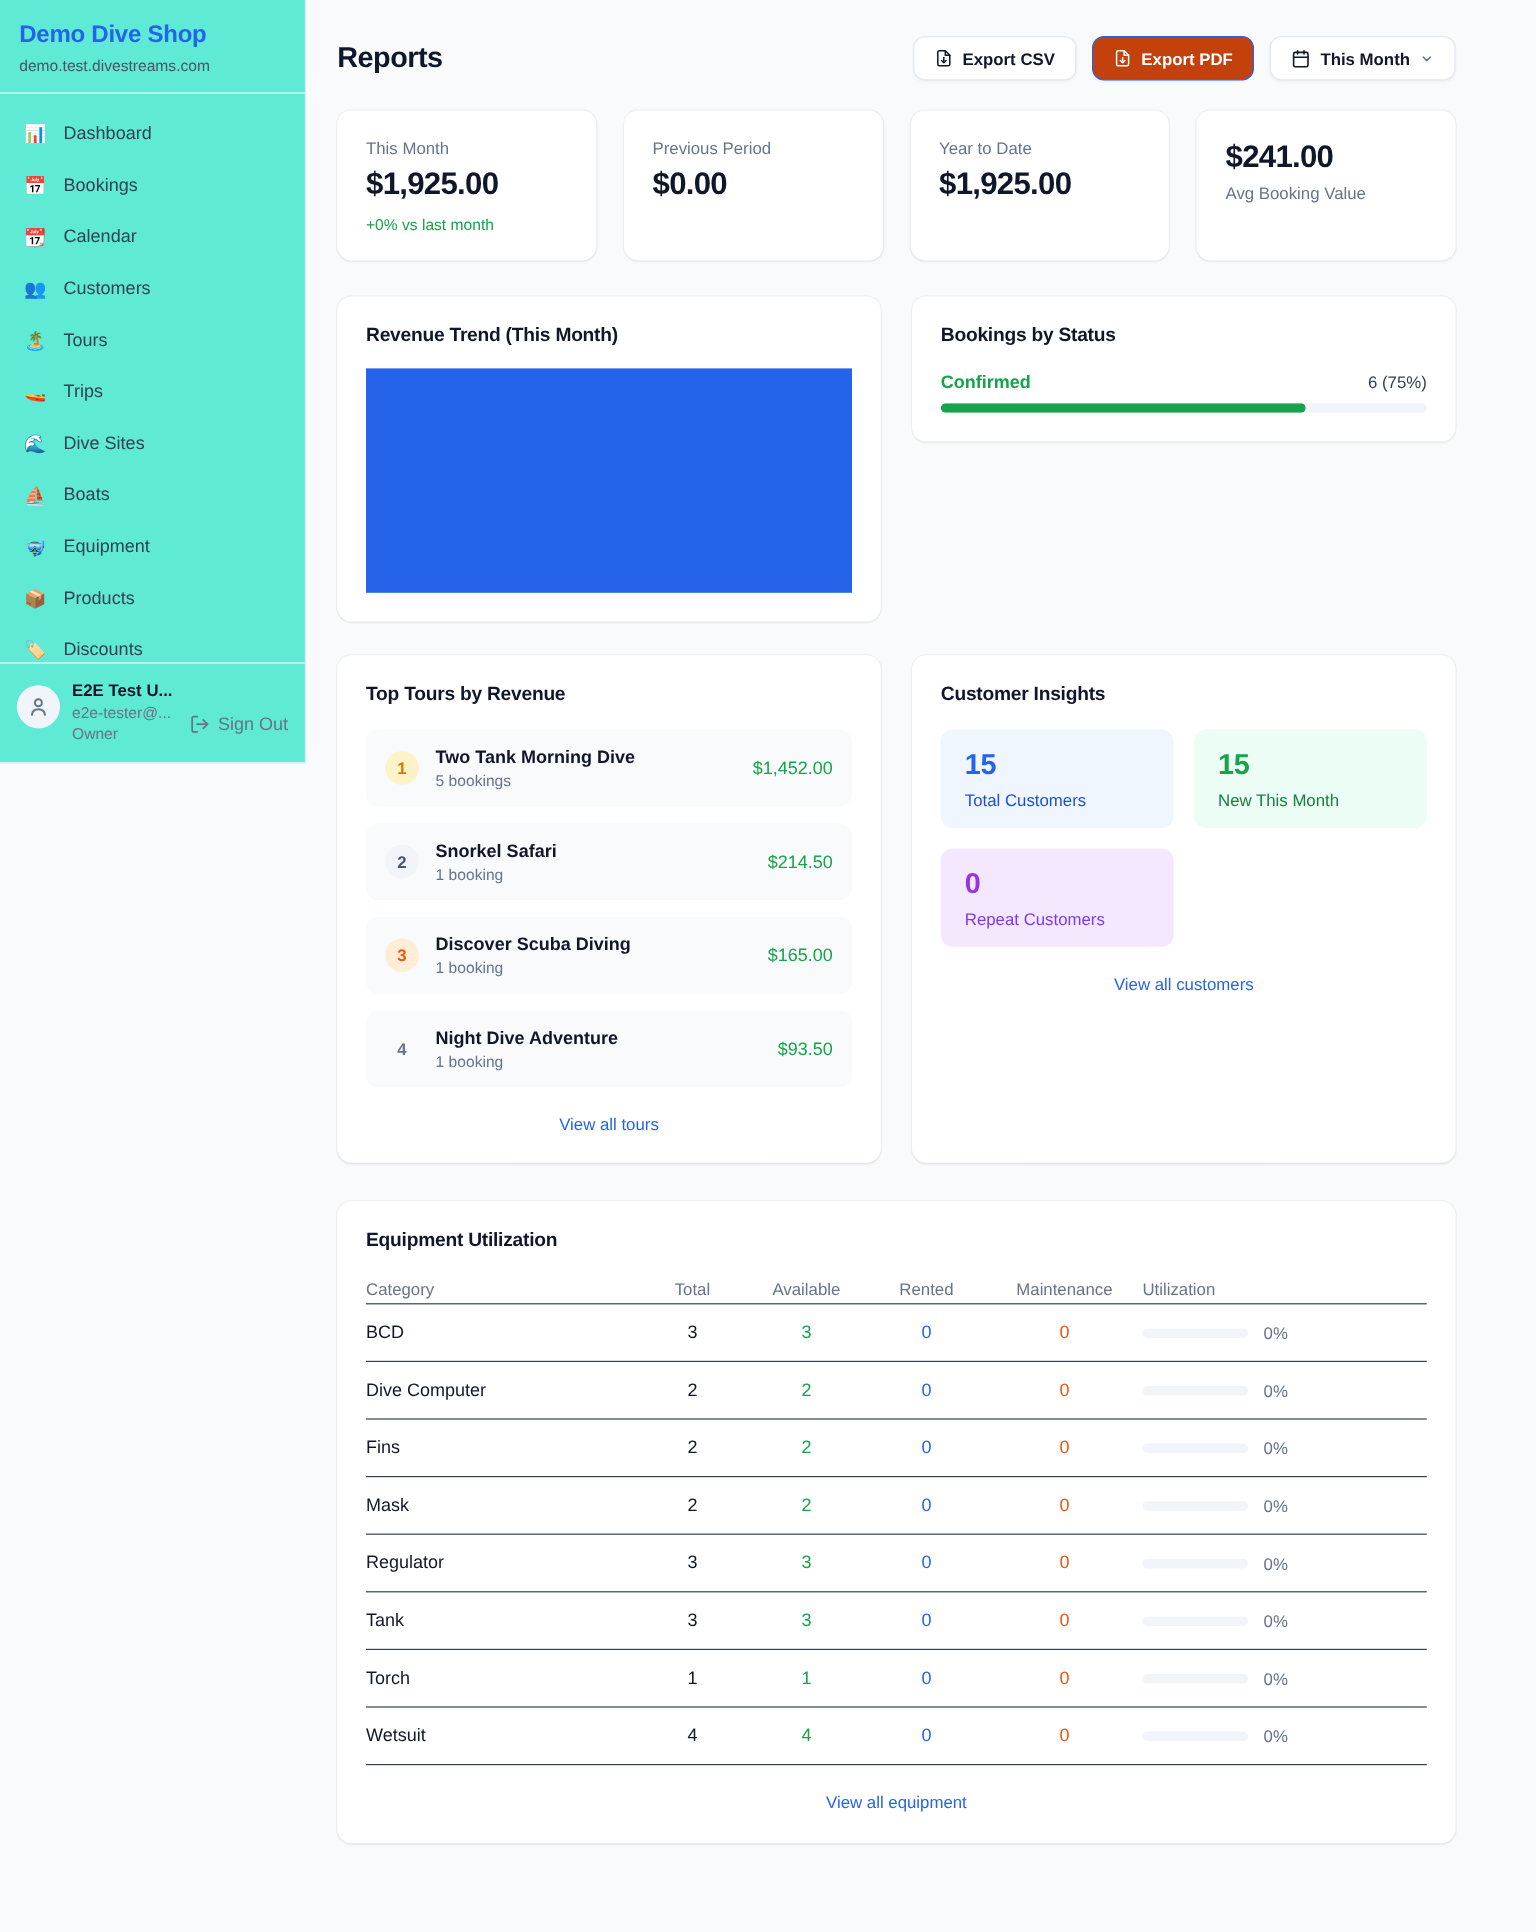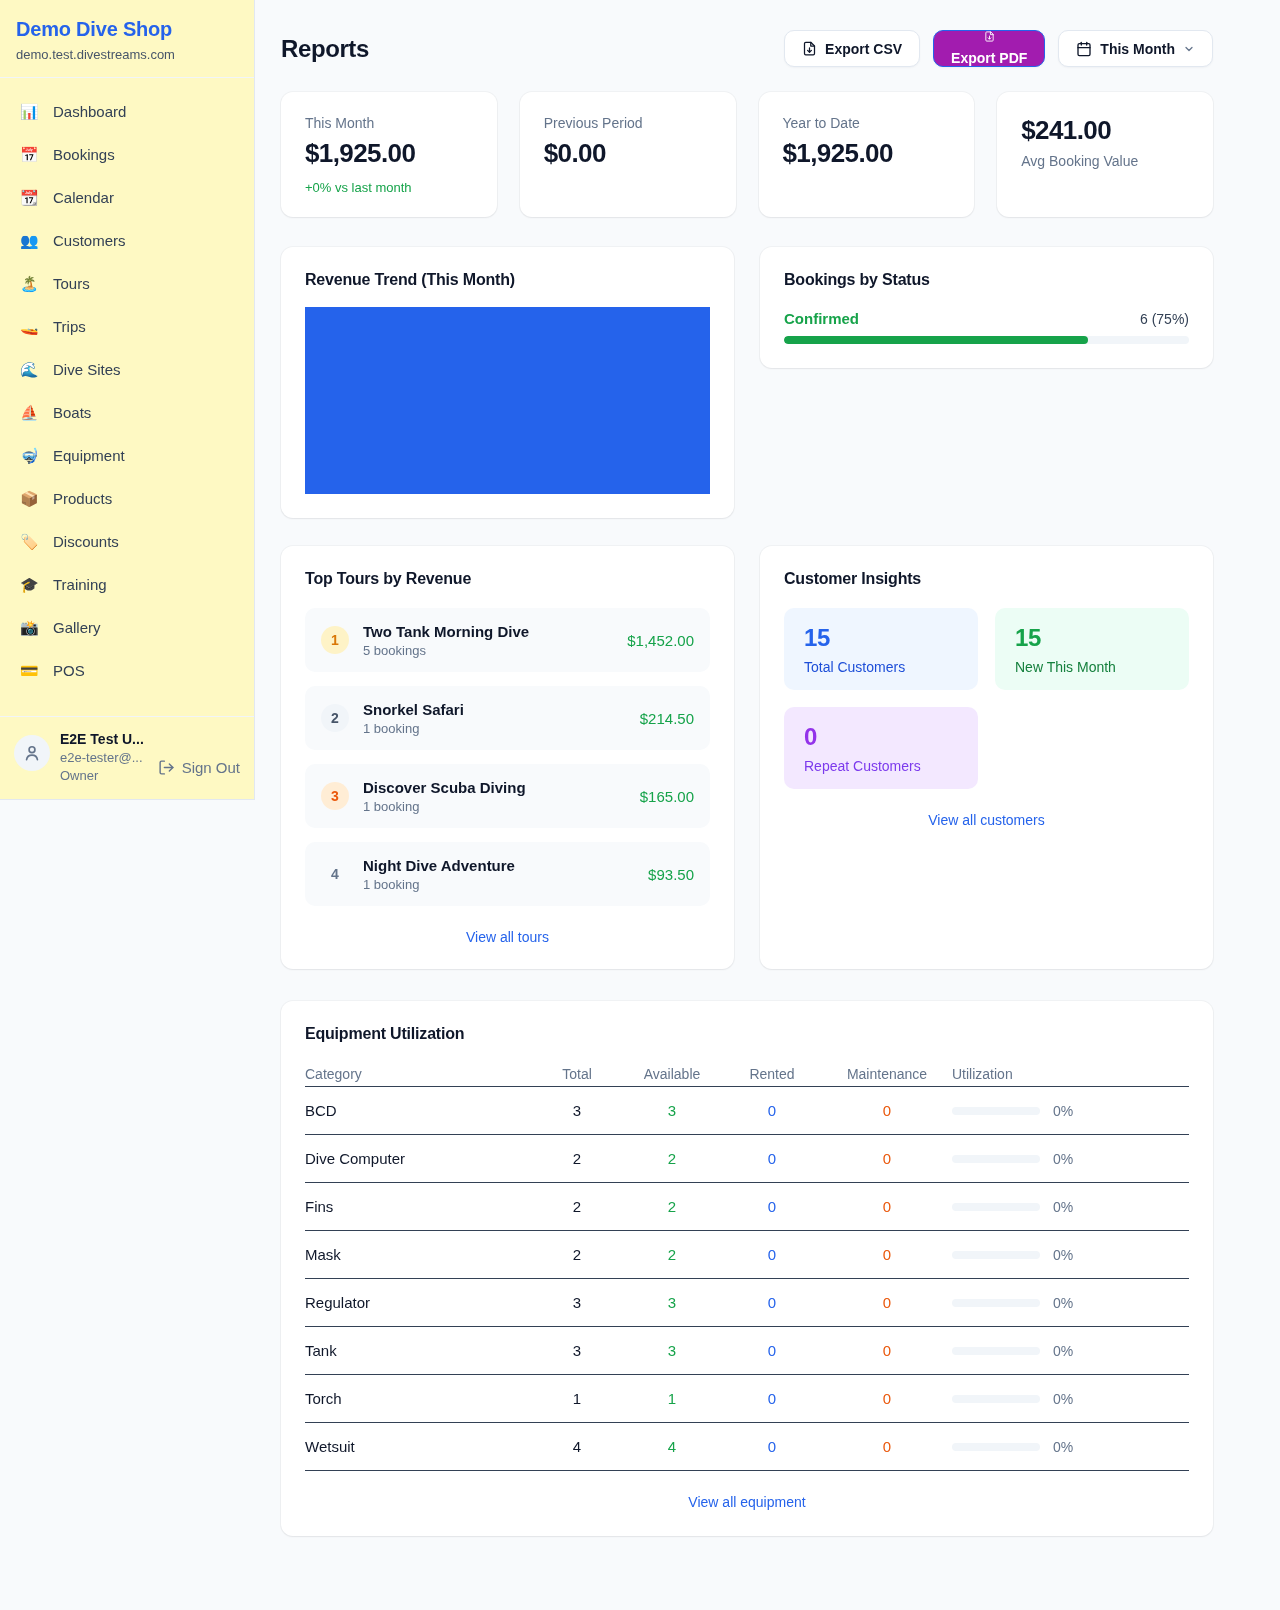--- a/index.html
+++ b/index.html
@@ -1,21 +1,21 @@
 <!DOCTYPE html>
 <html><head>
 <meta charset="utf-8">
 <style>
   * { box-sizing: border-box; margin: 0; padding: 0; }
   html, body { background: #f8fafc; font-family: "Liberation Sans", sans-serif; }
   .viewport { position: relative; width: 1280px; height: 1610px; background: #f8fafc; overflow: hidden; }
 
   
-  .sidebar { position: absolute; left: 0; top: 0; width: 255px; height: 800px;
-    background: #fef9c3; border-right: 1px solid #e2e8f0; border-bottom: 1px solid #e2e8f0;
+  .sidebar { position: absolute; left: 0; top: 0; width: 255px; height: 636px;
+    background: #5eead4; border-right: 1px solid #e2e8f0; border-bottom: 1px solid #e2e8f0;
     display: flex; flex-direction: column; }
   .logo-block { padding: 18px 16px 15px; border-bottom: 1px solid #f1f5f9; }
   .shop-name { font-size: 20px; font-weight: bold; color: #2563eb; letter-spacing: -0.2px; }
   .shop-domain { font-size: 13px; color: #475569; margin-top: 6px; }
   .nav { flex: 1; padding: 12px 0; overflow: hidden; }
   .nav-item { display: flex; align-items: center; gap: 13px; height: 43px; padding: 0 20px;
     font-size: 15px; color: #334155; cursor: pointer; }
   .nav-icon { width: 20px; font-size: 15px; text-align: center; flex-shrink: 0; }
   .user-footer { border-top: 1px solid #f1f5f9; padding: 12px 14px 16px; display: flex; gap: 10px; }
   .avatar { width: 36px; height: 36px; border-radius: 50%; background: #f1f5f9;
@@ -28,21 +28,21 @@
     font-family: inherit; }
 
   
   .main { position: absolute; left: 281px; top: 0; width: 932px; }
   .page-header { margin-top: 30px; display: flex; justify-content: space-between; align-items: center; }
   .page-title { font-size: 24px; font-weight: bold; color: #0f172a; letter-spacing: -0.4px; }
   .header-actions { display: flex; gap: 13px; align-items: center; }
   .btn { height: 37px; border-radius: 10px; display: inline-flex; align-items: center; gap: 8px;
     padding: 0 17px; font-size: 14px; font-weight: 600; border: 1px solid #e2e8f0; background: #fff;
     color: #0f172a; cursor: pointer; font-family: inherit; box-shadow: 0 1px 2px rgba(15,23,42,0.04); }
-  .btn-primary { background: #a21caf; border-color: #2563eb; color: #fff; flex-direction: column; }
+  .btn-primary { background: #c2410c; border-color: #2563eb; color: #fff; }
   .btn svg { display: block; }
 
   .card { background: #fff; border-radius: 12px;
     box-shadow: 0 1px 2px rgba(15,23,42,0.06), 0 0 0 1px rgba(15,23,42,0.035); }
 
   
   .stats-grid { margin-top: 25px; display: grid; grid-template-columns: repeat(4, 1fr); gap: 23px; }
   .stat-card { padding: 23px 24px; height: 125px; }
   .stat-label { font-size: 14px; color: #64748b; }
   .stat-value { font-size: 26px; font-weight: bold; color: #0f172a; margin-top: 7px; letter-spacing: -0.6px; }

